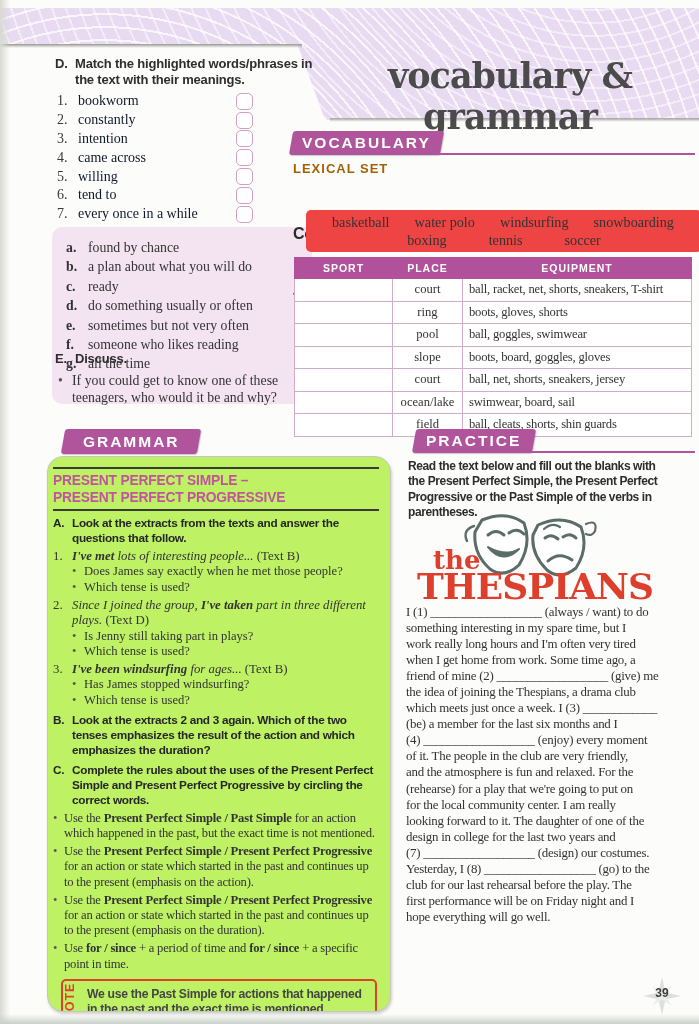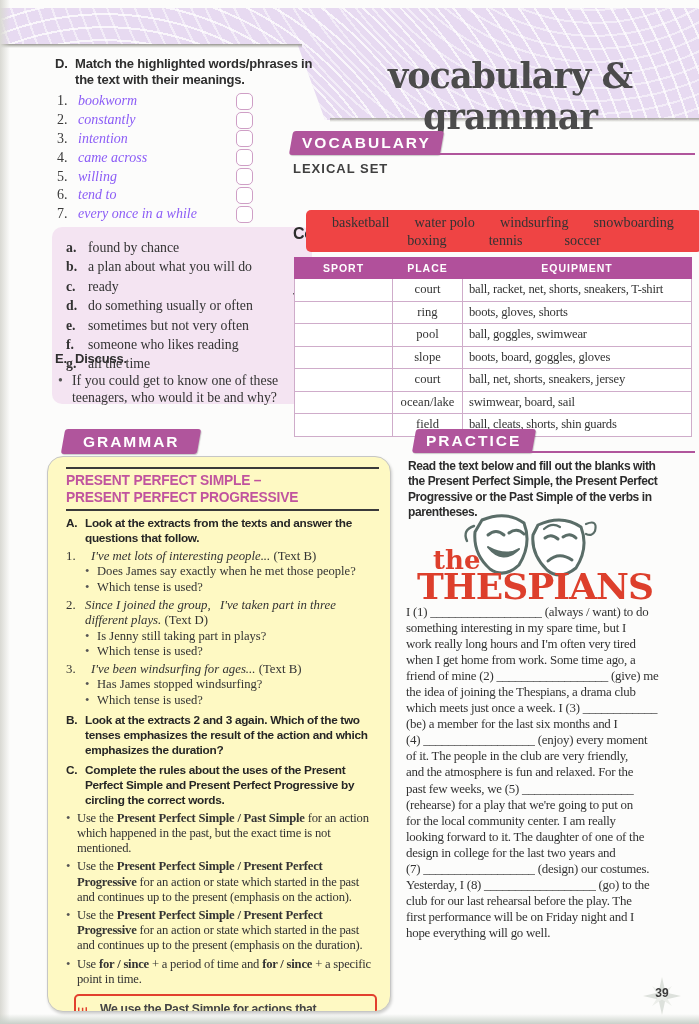--- a/index.html
+++ b/index.html
@@ -29,54 +29,54 @@
        display:flex;align-items:center;justify-content:center;}
   .tab-label{transform:skewX(10deg);color:#fff;font-weight:bold;font-size:15.5px;letter-spacing:2px;}
   .tab-underline{height:2px;background:#b0559c;}
 
   
   .ex-heading{font-weight:bold;font-size:13px;letter-spacing:-0.2px;line-height:16px;display:flex;}
   .ex-heading .letter{width:20px;flex:0 0 20px;}
   .match-list{left:57px;top:92px;width:196px;}
   .match-row{display:flex;align-items:center;height:18.8px;font-size:14px;}
   .match-row .num{width:21px;flex:0 0 21px;color:#3a3a3a;}
-  .match-row .txt{color:#8b5cf6;font-style:italic;}
+  .match-row .txt{color:#0f172a;}
   .match-box{margin-left:auto;width:15px;height:15px;border:1.5px solid #cf9fc6;border-radius:5px;background:#fff;}
   .meanings-box{left:52px;top:227px;width:260px;height:177px;background:#f4e4f2;border-radius:10px;padding:11px 0 0 14px;box-sizing:border-box;}
   .meaning-row{display:flex;font-size:13.8px;line-height:19.4px;color:#333;}
   .meaning-row .letter{width:22px;flex:0 0 22px;font-weight:bold;text-align:left;}
   .bullet-row{display:flex;font-size:13.8px;line-height:17px;color:#333;}
   .bullet-row .b{width:14px;flex:0 0 14px;color:#555;}
 
   
-  .lexical{color:#404040;font-weight:bold;font-size:13px;letter-spacing:1px;}
+  .lexical{color:#a16207;font-weight:bold;font-size:13px;letter-spacing:1px;}
   .instr{font-weight:bold;font-size:16px;letter-spacing:-0.35px;line-height:15.2px;color:#2c2c2c;white-space:nowrap;margin-top:48px;}
   .word-box{left:306px;top:210px;width:396px;height:42px;background:#ef4444;border-radius:5px;
             font-size:14.2px;color:#333;box-sizing:border-box;padding-top:3px;}
   .word-line1{display:flex;justify-content:space-between;padding:0 28px 0 26px;line-height:18px;}
   .word-line2{display:flex;justify-content:center;gap:42px;line-height:18px;}
   table.sports{left:294px;top:257px;width:398px;border-collapse:collapse;table-layout:fixed;}
   table.sports th{background:#b1509b;color:#fff;font-size:10.5px;font-weight:bold;letter-spacing:1px;height:18px;
             font-family:"Liberation Sans",sans-serif;border:1px solid #b1509b;}
   table.sports td{border:1px solid #cfacca;background:#fff;height:19.5px;font-size:12.6px;color:#333;
             font-family:"Liberation Serif","DejaVu Serif",serif;overflow:hidden;white-space:nowrap;}
   td.place{text-align:center;}
   td.equip{padding-left:6px;font-size:11.2px;letter-spacing:-0.2px;}
 
   
-  .gcard{left:47px;top:456px;width:344px;height:556px;background:#fef9c3;border:1.5px solid #c6c6c6;border-radius:16px;
-         box-shadow:1px 2px 3px rgba(0,0,0,.18);box-sizing:border-box;padding:8px 11px 0 18px;overflow:hidden;}
+  .gcard{left:47px;top:456px;width:344px;height:556px;background:#bef264;border:1.5px solid #c6c6c6;border-radius:16px;
+         box-shadow:1px 2px 3px rgba(0,0,0,.18);box-sizing:border-box;padding:8px 11px 0 5px;overflow:hidden;}
   .rule-line{height:2px;background:#3a3a3a;margin:2px 0;}
   .gtitle{color:#c0549e;font-weight:bold;font-size:13.8px;letter-spacing:-0.2px;line-height:17px;padding:1px 0;}
   .ghead{display:flex;font-weight:bold;font-size:11.8px;letter-spacing:-0.3px;line-height:15px;margin-top:5px;color:#262626;}
   .ghead .letter{width:19px;flex:0 0 19px;}
   .extract{display:flex;font-size:12.8px;line-height:15.4px;margin-top:3px;color:#333;}
   .extract .num{width:19px;flex:0 0 19px;}
   .extract i{font-style:italic;}
-  .extract b i, .extract i b{font-weight:normal;margin-left:6px;}
+  .extract b i, .extract i b{font-weight:bold;}
   .gq{display:flex;font-size:12.6px;line-height:15.2px;color:#333;padding-left:19px;}
   .gq .b{width:12px;flex:0 0 12px;color:#555;}
   .grule{display:flex;font-size:12.6px;letter-spacing:-0.2px;line-height:15.2px;color:#333;margin-top:3px;}
   .grule .b{width:11px;flex:0 0 11px;color:#555;}
   .serif-block{font-family:"Liberation Serif","DejaVu Serif",serif;}
   .note{position:relative;border:2px solid #e2402e;border-radius:5px;margin:7px 2px 0 8px;padding:6px 8px 6px 24px;}
   .note-label{position:absolute;left:-12px;top:50%;transform:translateY(-50%) rotate(-90deg);
       color:#e2402e;font-weight:bold;font-size:12.5px;letter-spacing:1px;background:transparent;}
   .note-text{font-weight:bold;font-size:12.2px;letter-spacing:-0.3px;line-height:15.5px;color:#454545;}
 
@@ -378,21 +378,20 @@
     <div class="ptext">something interesting in my spare time, but I</div>
     <div class="ptext">work really long hours and I'm often very tired</div>
     <div class="ptext">when I get home from work. Some time ago, a</div>
     <div class="ptext">friend of mine (2) __________________ (give) me</div>
     <div class="ptext">the idea of joining the Thespians, a drama club</div>
     <div class="ptext">which meets just once a week. I (3) ____________</div>
     <div class="ptext">(be) a member for the last six months and I</div>
     <div class="ptext">(4) __________________ (enjoy) every moment</div>
     <div class="ptext">of it. The people in the club are very friendly,</div>
     <div class="ptext">and the atmosphere is fun and relaxed. For the</div>
-    <div class="ptext">past few weeks, we (5) __________________</div>
     <div class="ptext">(rehearse) for a play that we're going to put on</div>
     <div class="ptext">for the local community center. I am really</div>
     <div class="ptext">looking forward to it. The daughter of one of the</div>
     <div class="ptext">design in college for the last two years and</div>
     <div class="ptext">(7) __________________ (design) our costumes.</div>
     <div class="ptext">Yesterday, I (8) __________________ (go) to the</div>
     <div class="ptext">club for our last rehearsal before the play. The</div>
     <div class="ptext">first performance will be on Friday night and I</div>
     <div class="ptext">hope everything will go well.</div>
   </div>

